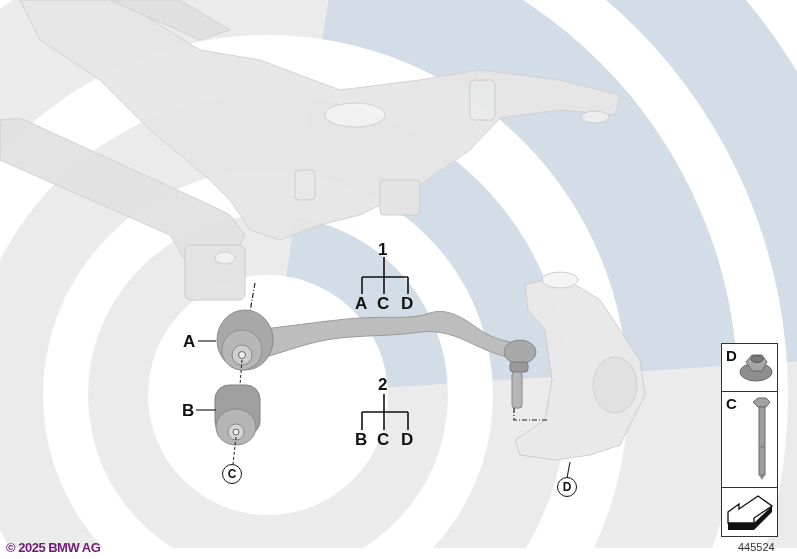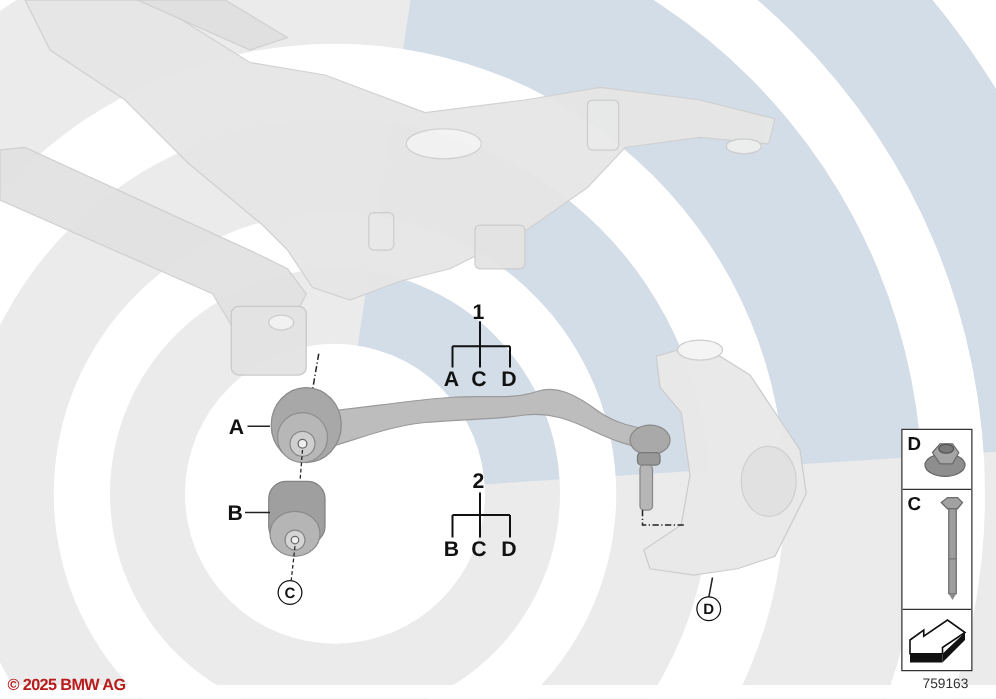--- a/index.html
+++ b/index.html
@@ -1,21 +1,21 @@
 <!DOCTYPE html>
 <html><head>
 <meta charset="utf-8">
 <style>
   html, body { margin: 0; padding: 0; background: #ffffff; }
   body { width: 797px; height: 559px; position: relative; overflow: hidden; font-family: "Liberation Sans", sans-serif; }
   #stage { position: absolute; left: 0; top: 0; width: 797px; height: 559px; }
   .lbl { position: absolute; font-family: "Liberation Sans", sans-serif; font-weight: bold; color: #111; line-height: 1; }
   .big { font-size: 17px; }
   .circ { position: absolute; width: 20px; height: 20px; border: 1.6px solid #111; border-radius: 50%; background: #fff; font-family: "Liberation Sans", sans-serif; font-weight: bold; font-size: 12px; display: flex; align-items: center; justify-content: center; color: #111; box-sizing: border-box; }
-  .copyright { position: absolute; left: 6px; top: 540px; font-family: "Liberation Sans", sans-serif; font-size: 13px; font-weight: bold; color: #b91c1c; letter-spacing: -0.5px; }
+  .copyright { position: absolute; left: 6px; top: 540px; font-family: "Liberation Sans", sans-serif; font-size: 13px; font-weight: bold; color: #701a75; letter-spacing: -0.5px; }
   .imgno { position: absolute; left: 738px; top: 541px; font-family: "Liberation Sans", sans-serif; font-size: 11px; color: #333; }
   .legend { position: absolute; left: 721px; top: 343px; width: 57px; height: 194px; border: 1px solid #333; background: #fff; box-sizing: border-box; }
   .legend .cell { position: absolute; left: 0; width: 55px; border-bottom: 1px solid #333; box-sizing: border-box; }
   .legend .cell:last-child { border-bottom: none; }
   .legend .letter { position: absolute; left: 4px; top: 3px; font-weight: bold; font-size: 15px; color: #111; font-family: "Liberation Sans", sans-serif; }
 </style>
 </head>
 <body>
 
 <div id="stage">
@@ -165,14 +165,14 @@
     <div class="cell" style="top:144px;height:48px;">
       <svg width="55" height="48" style="position:absolute;left:0;top:0;">
         <polygon points="6,24 17,16 17,21 36,8 50,18 32,30 32,35 6,35" fill="#ffffff" stroke="#111" stroke-width="1.3"></polygon>
         <polygon points="6,35 32,35 32,42 6,42" fill="#111"></polygon>
         <polygon points="32,35 50,18 50,24 32,42" fill="#111"></polygon>
       </svg>
     </div>
   </div>
 
   <span class="copyright">© 2025 BMW AG</span>
-  <span class="imgno">759163</span>
+  <span class="imgno">445524</span>
 </div>
 
 </body></html>

